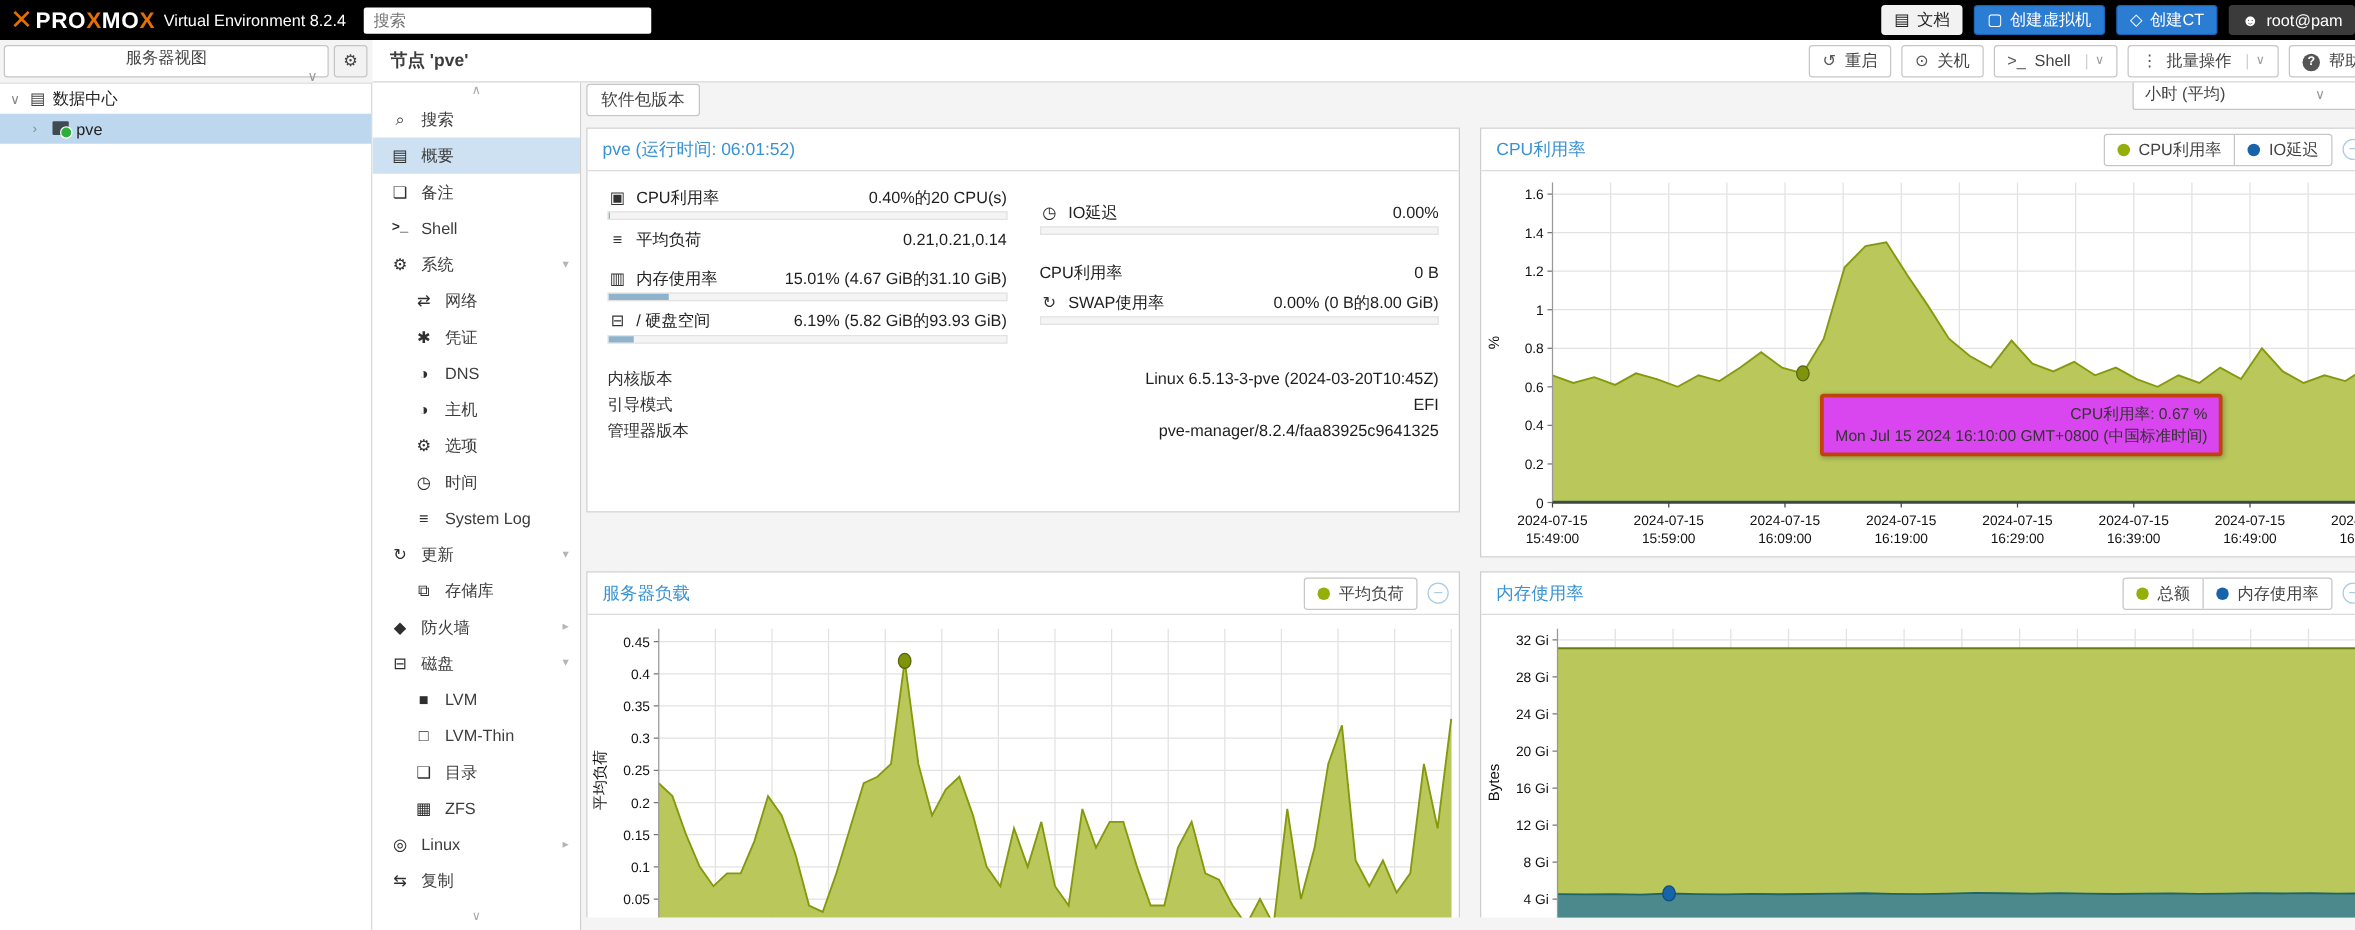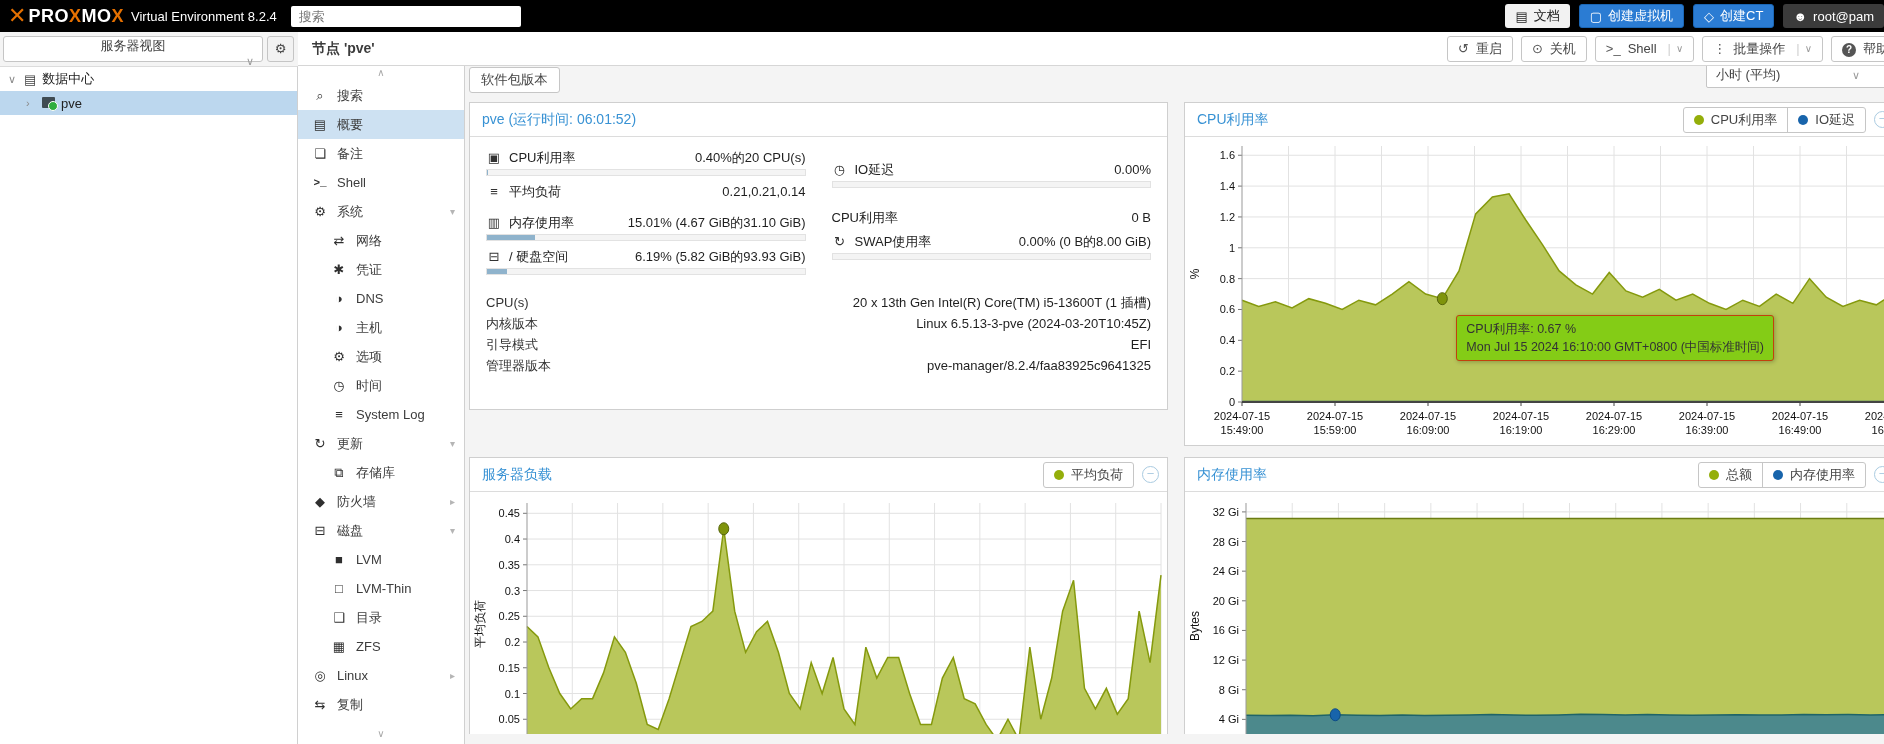--- a/index.html
+++ b/index.html
@@ -109,23 +109,23 @@
   .mtC { margin-top:21px; }
   .info { padding:10px 16px 0 16px; }
   .info-row { display:flex; justify-content:space-between; line-height:21px; color:#1f1f1f; }
   .info-row .il { color:#333; }
   .warn-badge { display:inline-block; width:14px; height:14px; border-radius:50%; background:#e2574c;
     color:#fff; font-size:10px; font-weight:bold; text-align:center; line-height:14px; margin-right:6px; }
   .repo-chev { font-weight:bold; color:#2f2f2f; margin-left:9px; font-size:15px; }
 
   
   .chart-box { position:absolute; left:1px; top:35px; right:1px; bottom:0; position:absolute; }
-  .chart-tooltip { position:absolute; background:#84cc16; border:1px solid #c2410c; border-radius:3px;
+  .chart-tooltip { position:absolute; background:#d946ef; border:3px solid #c2410c; border-radius:3px;
     box-shadow:1px 1px 4px rgba(0,0,0,.25); padding:4px 9px; font-size:12.5px; color:#333;
-    line-height:18px; white-space:nowrap; z-index:5; }
+    line-height:18px; white-space:nowrap; z-index:5;text-align:right; }
   svg text { font-family:"Liberation Sans","DejaVu Sans",sans-serif; }
 </style>
 </head>
 <body>
 
 <div class="topbar">
   <div class="brand">
     <span class="xmark">✕</span>
     <span id="brand-text"><span class="bl">P</span><span class="bl">R</span><span class="bl">O</span><span class="bl o">X</span><span class="bl">M</span><span class="bl">O</span><span class="bl o">X</span></span>
   </div>
@@ -392,24 +392,20 @@
               </div>
               <span>0.00% (0 B的8.00 GiB)</span>
             </div>
             <div class="g-bar">
               <div class="g-fill" style="width: 0%;"></div>
             </div>
           </div>
         </div>
     </div>
     <div class="info" id="info-rows">
-        <div class="info-row">
-          <span class="il">CPU(s)</span>
-          <span class="iv"><span>20 x 13th Gen Intel(R) Core(TM) i5-13600T (1 插槽)</span></span>
-        </div>
         <div class="info-row">
           <span class="il">内核版本</span>
           <span class="iv"><span>Linux 6.5.13-3-pve (2024-03-20T10:45Z)</span></span>
         </div>
         <div class="info-row">
           <span class="il">引导模式</span>
           <span class="iv"><span>EFI</span></span>
         </div>
         <div class="info-row">
           <span class="il">管理器版本</span>

